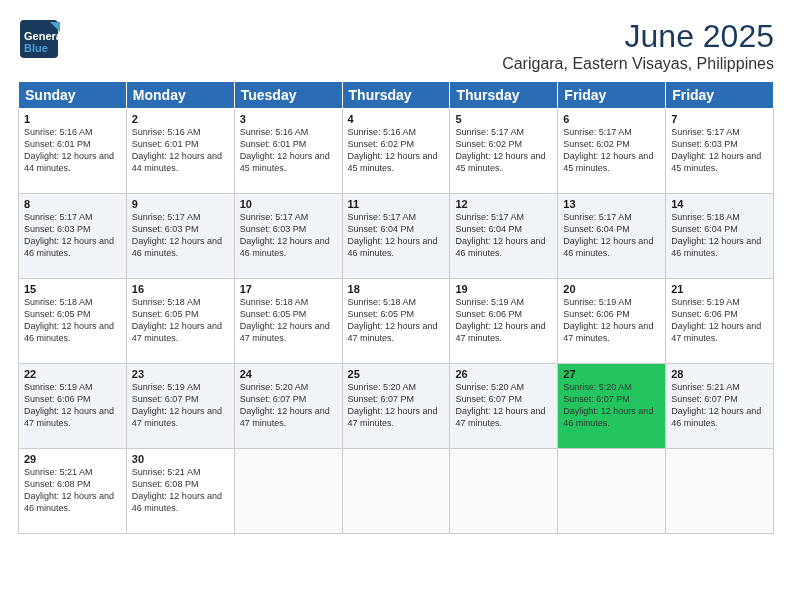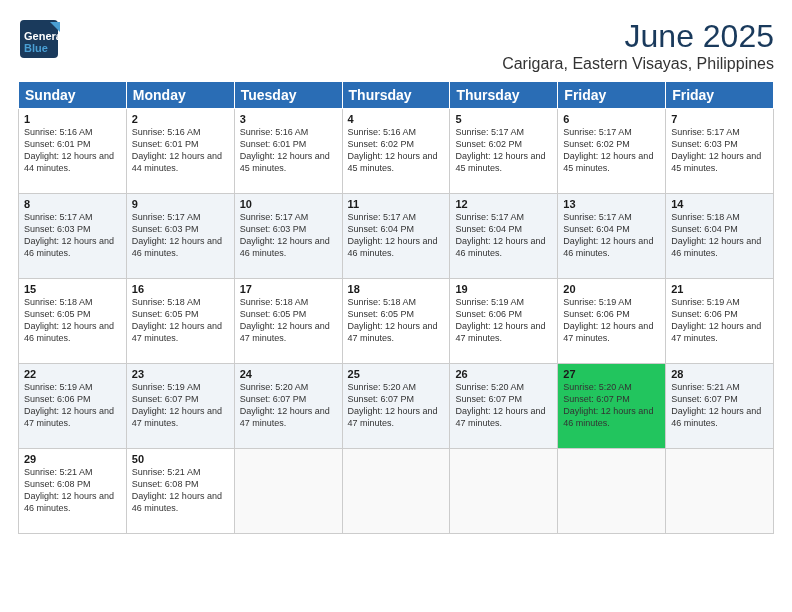--- a/index.html
+++ b/index.html
@@ -349,21 +349,21 @@
         <tr>
           <td>
         <span class="day-num">29</span>
         <div class="day-info">
           <span>Sunrise: 5:21 AM</span><br>
           <span>Sunset: 6:08 PM</span><br>
           <span>Daylight: 12 hours and 46 minutes.</span>
         </div>
       </td>
           <td>
-        <span class="day-num">50</span>
+        <span class="day-num">30</span>
         <div class="day-info">
           <span>Sunrise: 5:21 AM</span><br>
           <span>Sunset: 6:08 PM</span><br>
           <span>Daylight: 12 hours and 46 minutes.</span>
         </div>
       </td>
           <td class="empty-cell"></td>
           <td class="empty-cell"></td>
           <td class="empty-cell"></td>
           <td class="empty-cell"></td>

